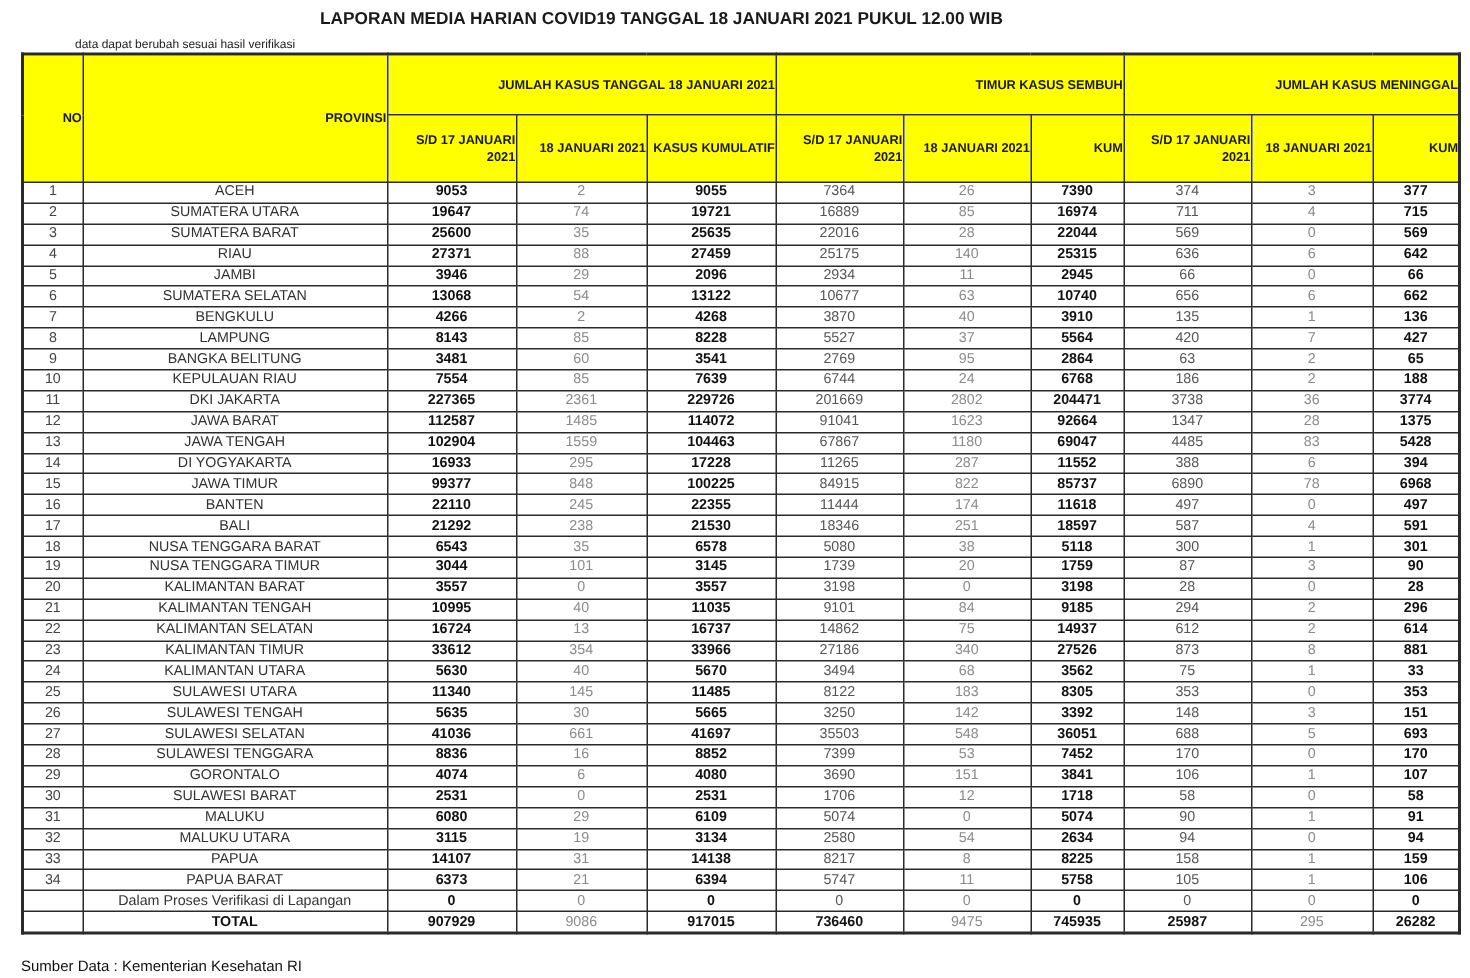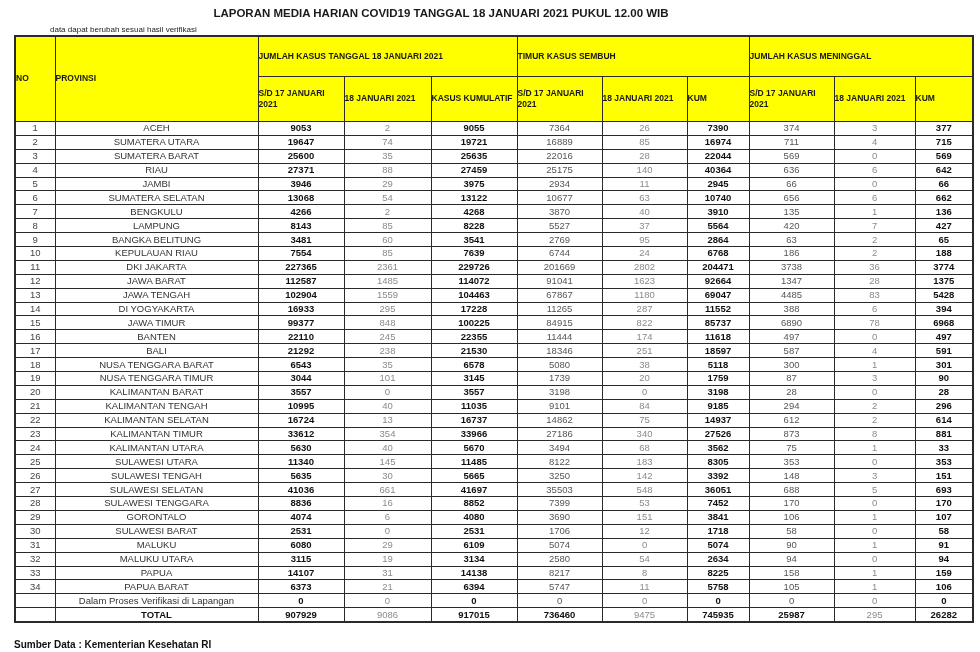--- a/index.html
+++ b/index.html
@@ -1,32 +1,32 @@
 <!DOCTYPE html>
 <html><head>
 <meta charset="utf-8">
 <style>
   html, body { margin:0; padding:0; background:#ffffff; }
   body { width:980px; height:652px; position:relative; overflow:hidden; font-family:"Liberation Sans", sans-serif; color:#111; }
   .title { position:absolute; left:0; top:7px; width:872px; text-align:center; font-weight:bold; font-size:11.5px; color:#1a1a1a; padding-left:10px; box-sizing:border-box; }
   .note { position:absolute; left:50px; top:25px; font-size:8px; font-weight:normal; color:#222; }
   table.rep { position:absolute; left:14px; top:35px; border-collapse:collapse; table-layout:fixed; width:958px; }
   table.rep th, table.rep td { border:1px solid #2a2a2a; padding:0; overflow:hidden; white-space:nowrap; }
-  table.rep th { background:#ffff00; font-size:8.5px; font-weight:bold; text-align:left; vertical-align:middle; line-height:1.35; white-space:normal; color:#1a1a1a; }
+  table.rep th { background:#ffff00; font-size:8.5px; font-weight:bold; text-align:right; vertical-align:middle; line-height:1.35; white-space:normal; color:#1a1a1a; }
   tr.h1 th { height:39px; }
   tr.h2 th { height:44px; }
   table.rep td { height:12.9px; font-size:9.5px; line-height:12px; text-align:center; font-family:"Liberation Sans", sans-serif; }
   td.no { color:#444; }
   td.prov { text-align:left; padding-left:3px; color:#333; font-size:9px; }
   td.b { font-weight:bold; color:#111; }
   td.g { color:#555; }
   td.lg { color:#8a8a8a; }
   tr.total td.prov { font-weight:bold; color:#111; }
   table.rep { border:2px solid #2a2a2a; }
-  .source { position:absolute; left:14px; top:639px; font-size:10px; font-weight:bold; color:#111; }
+  .source { position:absolute; left:14px; top:639px; font-size:10px; font-weight:normal; color:#111; }
 </style>
 </head>
 <body>
 
 <div class="title">LAPORAN MEDIA HARIAN COVID19 TANGGAL 18 JANUARI 2021 PUKUL 12.00 WIB</div>
 <div class="note">data dapat berubah sesuai hasil verifikasi</div>
 
 <table class="rep">
   <colgroup>
     <col style="width:40px">
@@ -102,31 +102,31 @@
         <td class="b">569</td>
       </tr>
       <tr>
         <td class="no">4</td>
         <td class="prov">RIAU</td>
         <td class="b">27371</td>
         <td class="lg">88</td>
         <td class="b">27459</td>
         <td class="g">25175</td>
         <td class="lg">140</td>
-        <td class="b">40364</td>
+        <td class="b">25315</td>
         <td class="g">636</td>
         <td class="lg">6</td>
         <td class="b">642</td>
       </tr>
       <tr>
         <td class="no">5</td>
         <td class="prov">JAMBI</td>
         <td class="b">3946</td>
         <td class="lg">29</td>
-        <td class="b">3975</td>
+        <td class="b">2096</td>
         <td class="g">2934</td>
         <td class="lg">11</td>
         <td class="b">2945</td>
         <td class="g">66</td>
         <td class="lg">0</td>
         <td class="b">66</td>
       </tr>
       <tr>
         <td class="no">6</td>
         <td class="prov">SUMATERA SELATAN</td>

